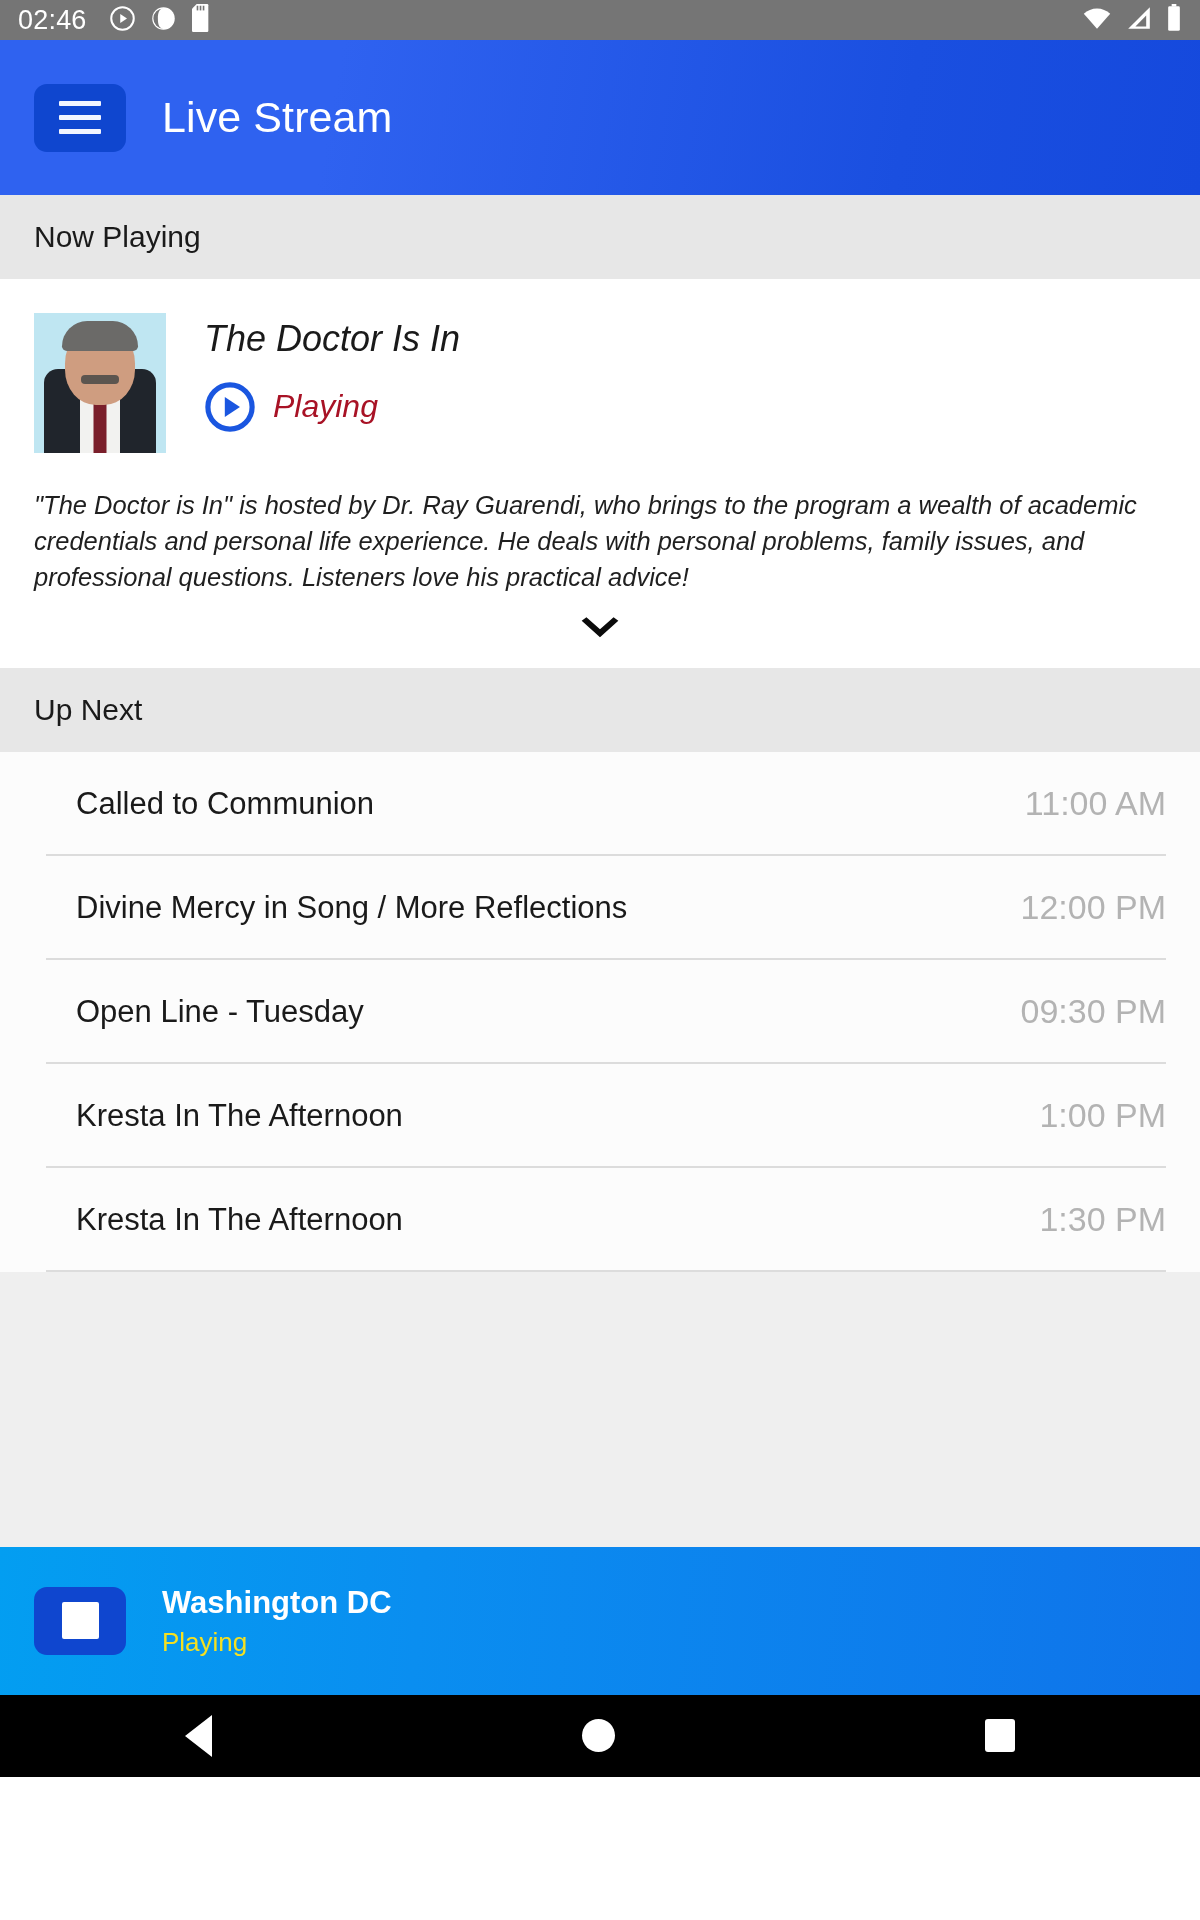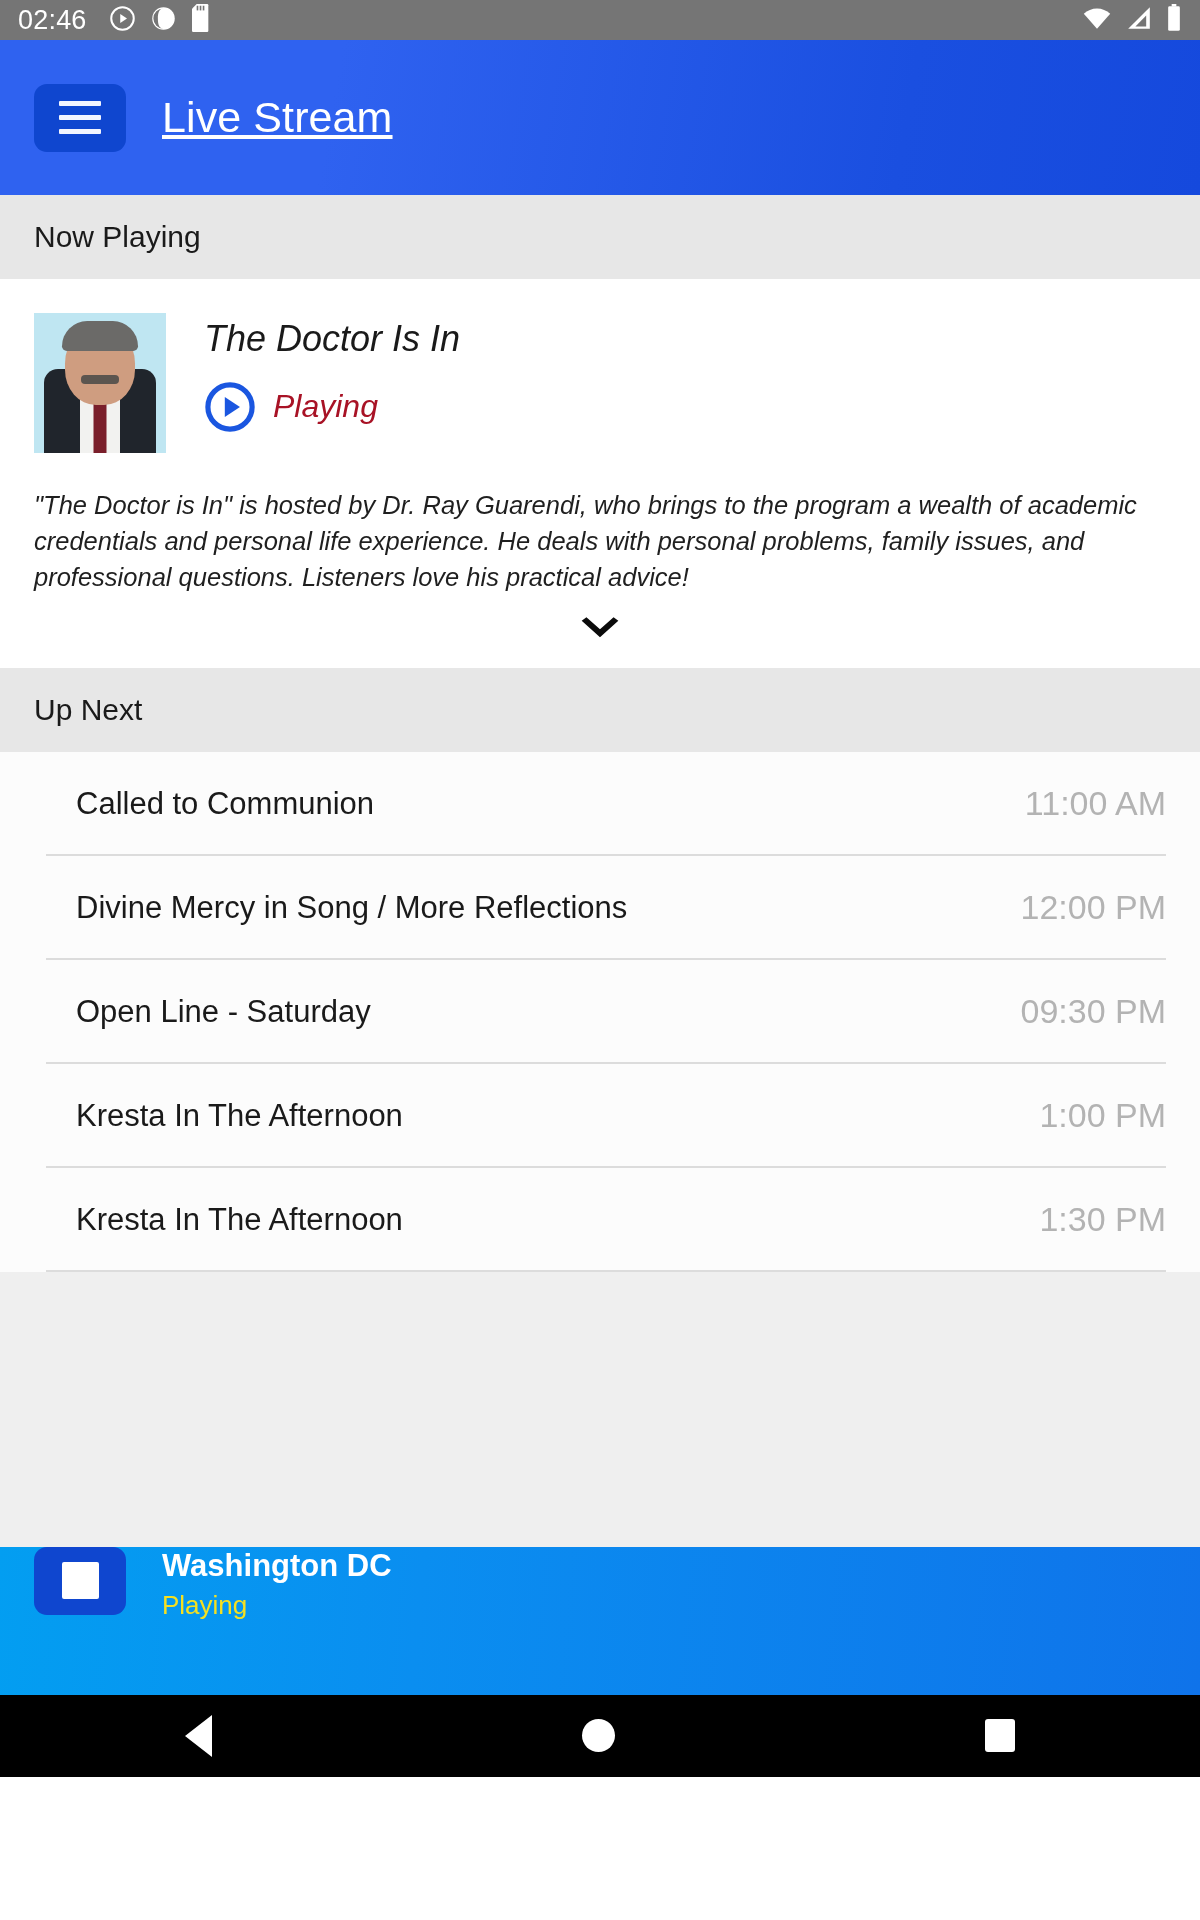--- a/index.html
+++ b/index.html
@@ -35,21 +35,21 @@
     width:92px; height:68px;
     background:#0f46cf;
     border-radius:13px;
     display:flex; flex-direction:column; justify-content:center; align-items:center;
     gap:9px;
     flex:none;
   }
   .menu-btn i{ display:block; width:42px; height:5px; background:#f2f5ff; border-radius:1px; }
   .appbar-title{
     color:#ffffff; font-size:43px; font-weight:400;
-    margin-left:36px; letter-spacing:.1px;text-decoration:underline;
+    margin-left:36px; letter-spacing:.1px;
   }
 
   
   .section-header{
     background:#e7e7e7;
     height:84px;
     display:flex; align-items:center;
     padding:8px 34px;
   }
   .section-header span{ font-size:30px; color:#1a1a1a; }
@@ -120,21 +120,21 @@
     content:""; position:absolute; left:34px; right:34px; bottom:0;
     height:2px; background:#dcdcdc;
   }
   .list-fill{ background:#efefef; flex:1; }
   .content-area{ display:flex; flex-direction:column; height:795px; background:#efefef; }
 
   
   .player{
     height:148px;
     background:linear-gradient(95deg,#039ef1 0%,#0a8ef0 35%,#0f73ea 100%);
-    display:flex; 
+    display:flex; align-items:center;
     padding:0 34px;
   }
   .stop-btn{
     width:92px; height:68px; background:#0f46cf; border-radius:13px;
     display:flex; align-items:center; justify-content:center; flex:none;
   }
   .stop-btn i{ display:block; width:37px; height:37px; background:#ffffff; border-radius:2px; }
   .player-meta{ margin-left:36px; }
   .player-title{ font-size:31px; font-weight:bold; color:#ffffff; line-height:1.2; }
   .player-status{ font-size:26px; color:#f5e020; margin-top:6px; }
@@ -256,21 +256,21 @@
   <div class="list">
     <div class="list-item">
       <span class="li-title">Called to Communion</span>
       <span class="li-time">11:00 AM</span>
     </div>
     <div class="list-item">
       <span class="li-title">Divine Mercy in Song / More Reflections</span>
       <span class="li-time">12:00 PM</span>
     </div>
     <div class="list-item">
-      <span class="li-title">Open Line - Saturday</span>
+      <span class="li-title">Open Line - Tuesday</span>
       <span class="li-time">09:30 PM</span>
     </div>
     <div class="list-item">
       <span class="li-title">Kresta In The Afternoon</span>
       <span class="li-time">1:00 PM</span>
     </div>
     <div class="list-item">
       <span class="li-title">Kresta In The Afternoon</span>
       <span class="li-time">1:30 PM</span>
     </div>

